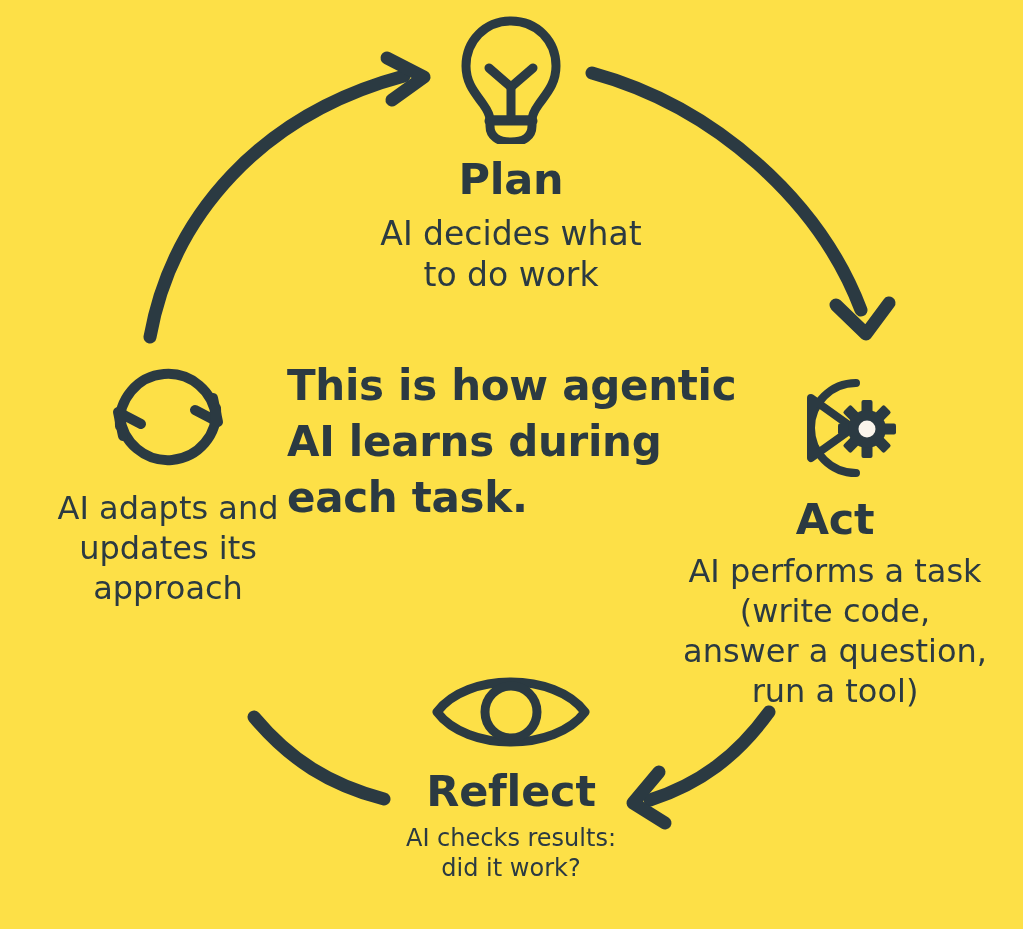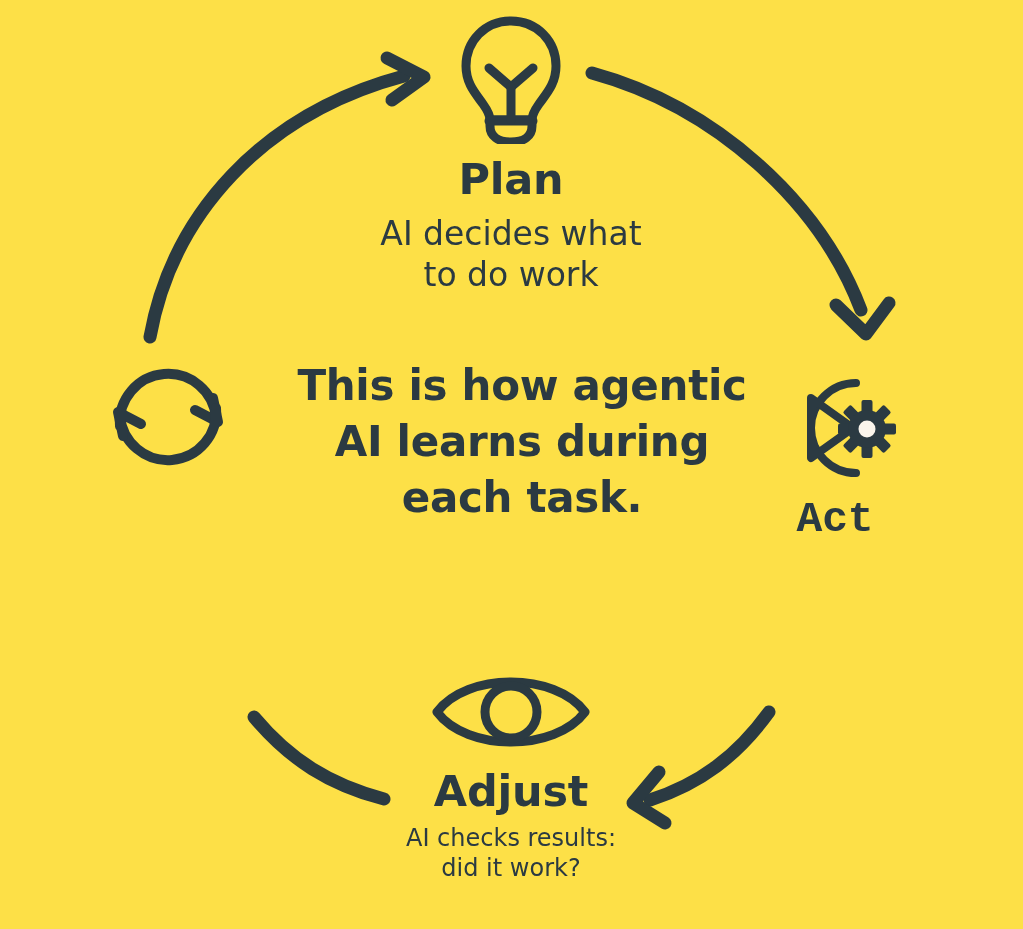--- a/index.html
+++ b/index.html
@@ -58,21 +58,20 @@
     font-size: 33px;
     line-height: 1.25;
     margin-top: 12px;
   }
 
   
   #node-act {
     left: 660px;
     top: 372px;
     width: 350px;
-    font-family: Liberation Mono, monospace;
   }
   #node-act .node-title {
     font-size: 43px;
     margin-top: 14px;
   }
   #node-act .node-desc {
     font-size: 32px;
     line-height: 1.25;
     margin-top: 10px;
   }
@@ -109,21 +108,20 @@
     line-height: 1.25;
     margin-top: 10px;
   }
 
   
   #center-caption {
     position: absolute;
     left: 287px;
     top: 358px;
     width: 470px;
-    text-align: center;
     font-size: 42px;
     font-weight: 700;
     line-height: 1.33;
     color: #2b3a42;
     white-space: pre-line;
     letter-spacing: -0.3px;
   }
 </style>
 </head>
 <body style="background: rgb(250, 245, 236);">
@@ -193,40 +191,47 @@
           <rect x="-5.5" y="-29" width="11" height="13" rx="2" transform="rotate(45)"></rect>
           <rect x="-5.5" y="16" width="11" height="13" rx="2" transform="rotate(45)"></rect>
           <rect x="-29" y="-5.5" width="13" height="11" rx="2" transform="rotate(45)"></rect>
           <rect x="16" y="-5.5" width="13" height="11" rx="2" transform="rotate(45)"></rect>
         </g>
         <circle cx="0" cy="0" r="19" fill="#2b3a42"></circle>
         <circle cx="0" cy="0" r="8.5" fill="#faf5ec"></circle>
       </g>
     </svg>
     <div class="node-title">Act</div>
+    <div class="node-desc">AI performs a task
+(write code,
+answer a question,
+run a tool)</div>
   </div>
 
   <div class="node" id="node-observe">
     <svg class="node-icon" width="164" height="100" viewBox="0 0 164 100" xmlns="http://www.w3.org/2000/svg">
       <path d="M 8 50 C 38 10 126 10 156 50 C 126 90 38 90 8 50 Z" fill="none" stroke="#2b3a42" stroke-width="9" stroke-linejoin="round"></path>
       <circle cx="82" cy="50" r="26" fill="none" stroke="#2b3a42" stroke-width="9"></circle>
     </svg>
-    <div class="node-title">Adjust</div>
+    <div class="node-title">Reflect</div>
     <div class="node-desc">AI checks results:
 did it work?</div>
   </div>
 
   <div class="node" id="node-reflect">
     <svg class="node-icon" width="130" height="122" viewBox="0 0 130 122" xmlns="http://www.w3.org/2000/svg">
 
       <path d="M 17 70 A 48 48 0 0 1 113 62" fill="none" stroke="#2b3a42" stroke-width="10" stroke-linecap="round"></path>
       <path d="M 92 54 L 115 66 L 110 42" fill="none" stroke="#2b3a42" stroke-width="10" stroke-linecap="round" stroke-linejoin="round"></path>
 
       <path d="M 113 52 A 48 48 0 0 1 17 60" fill="none" stroke="#2b3a42" stroke-width="10" stroke-linecap="round"></path>
       <path d="M 38 68 L 15 56 L 20 80" fill="none" stroke="#2b3a42" stroke-width="10" stroke-linecap="round" stroke-linejoin="round"></path>
     </svg>
+    <div class="node-desc">AI adapts and
+updates its
+approach</div>
   </div>
 
   <div id="center-caption">This is how agentic
 AI learns during
 each task.</div>
 
 </div>
 
 </body></html>

